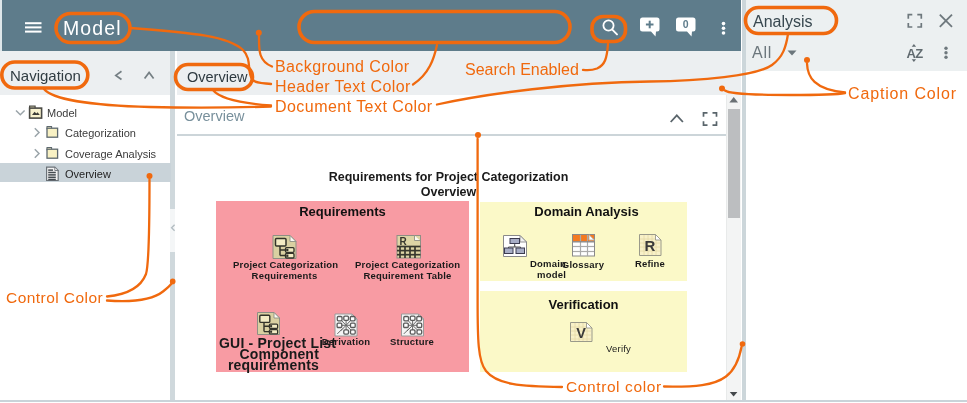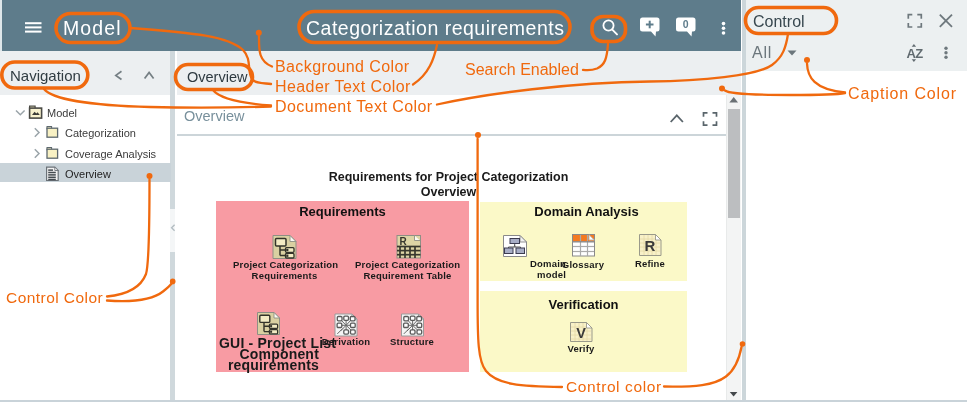--- a/index.html
+++ b/index.html
@@ -8,21 +8,20 @@
   .abs{position:absolute;}
   .txt{position:absolute;white-space:nowrap;}
 </style>
 </head>
 <body>
 <div id="app">
 
   <div class="abs" style="left:2px;top:0;width:739px;height:51px;background:#5e7c8b;"></div>
   <div class="abs" style="left:0;top:0;width:2px;height:51px;background:#dfe7ea;"></div>
   <div class="txt" style="left:63px;top:18px;font-size:19.5px;line-height:20px;color:#fff;letter-spacing:1.1px;">Model</div>
-  <div class="txt" style="left:306px;top:17.5px;font-size:19.5px;line-height:20px;color:#fff;letter-spacing:0.5px;">Categorization requirements</div>
 
   <div class="abs" style="left:0;top:51px;width:171px;height:44px;background:#eceff1;"></div>
   <div class="abs" style="left:177px;top:51px;width:564px;height:44px;background:#eceff1;"></div>
   <div class="txt" style="left:10px;top:68px;font-size:15px;line-height:16px;color:#303c42;">Navigation</div>
   <div class="txt" style="left:187px;top:69px;font-size:14.5px;line-height:16px;color:#2e3a41;">Overview</div>
 
   <div class="abs" style="left:170px;top:51px;width:5.3px;height:350px;background:#cfd8dc;"></div>
   <div class="abs" style="left:170px;top:208.5px;width:5.3px;height:43.5px;background:#f4f6f7;"></div>
 
   <div class="abs" style="left:0;top:163px;width:171px;height:19px;background:#c9d3d9;"></div>
@@ -43,29 +42,29 @@
   <div class="txt" style="left:480px;top:296.5px;width:207px;text-align:center;font-size:13px;font-weight:bold;color:#111;">Verification</div>
 
   <div class="txt" style="left:233px;top:260px;width:103px;text-align:center;font-size:9.5px;line-height:10.5px;font-weight:bold;color:#1a1a1a;letter-spacing:0.2px;">Project Categorization<br>Requirements</div>
   <div class="txt" style="left:355px;top:260px;width:105px;text-align:center;font-size:9.5px;line-height:10.5px;font-weight:bold;color:#1a1a1a;letter-spacing:0.2px;">Project Categorization<br>Requirement Table</div>
   <div class="txt" style="left:219px;top:338px;width:100px;text-align:right;font-size:14px;line-height:11px;font-weight:bold;color:#1a1a1a;letter-spacing:0.2px;">GUI - Project List<br>Component<br>requirements</div>
   <div class="txt" style="left:296px;top:336px;width:100px;text-align:center;font-size:9.5px;font-weight:bold;color:#1a1a1a;letter-spacing:0.2px;">Derivation</div>
   <div class="txt" style="left:362px;top:336px;width:100px;text-align:center;font-size:9.5px;font-weight:bold;color:#1a1a1a;letter-spacing:0.2px;">Structure</div>
   <div class="txt" style="left:466px;top:259px;width:100px;text-align:right;font-size:9.5px;line-height:10.5px;font-weight:bold;color:#1a1a1a;letter-spacing:0.2px;">Domain<br>model</div>
   <div class="txt" style="left:533px;top:259px;width:100px;text-align:center;font-size:9.5px;font-weight:bold;color:#1a1a1a;letter-spacing:0.2px;">Glossary</div>
   <div class="txt" style="left:600px;top:258px;width:100px;text-align:center;font-size:9.5px;font-weight:bold;color:#1a1a1a;letter-spacing:0.2px;">Refine</div>
-  <div class="txt" style="left:531px;top:342.5px;width:100px;text-align:center;font-size:9.5px;font-weight:bold;color:#1a1a1a;letter-spacing:0.2px;">Verify</div>
+  <div class="txt" style="left:531px;top:342.5px;width:100px;text-align:right;font-size:9.5px;font-weight:normal;color:#1a1a1a;letter-spacing:0.2px;">Verify</div>
 
   <div class="abs" style="left:726px;top:95px;width:15px;height:306px;background:#f3f4f4;border-left:1px solid #e8eaea;box-sizing:border-box;"></div>
   <div class="abs" style="left:728px;top:109px;width:12px;height:109px;background:#bcbec0;"></div>
   <div class="abs" style="left:741.5px;top:0;width:4.5px;height:401px;background:#ccd6da;"></div>
 
   <div class="abs" style="left:746px;top:0;width:221px;height:401px;background:#fff;"></div>
   <div class="abs" style="left:746px;top:0;width:221px;height:71px;background:#ecf0f1;"></div>
-  <div class="txt" style="left:753px;top:13px;font-size:16px;line-height:17px;color:#37474f;">Control</div>
+  <div class="txt" style="left:753px;top:13px;font-size:16px;line-height:17px;color:#37474f;">Analysis</div>
   <div class="txt" style="left:752px;top:45px;font-size:16px;line-height:16px;color:#6b767c;letter-spacing:0.8px;">All</div>
 
   <div class="abs" style="left:0;top:400px;width:967px;height:2px;background:#c9d3d9;"></div>
 
   <svg id="chrome" class="abs" style="left:0;top:0;" width="967" height="403" viewBox="0 0 967 403">
 
     <g fill="#fff">
       <rect x="25" y="22.2" width="16.5" height="2"></rect>
       <rect x="25" y="26.4" width="16.5" height="2"></rect>
       <rect x="25" y="30.6" width="16.5" height="2"></rect>

